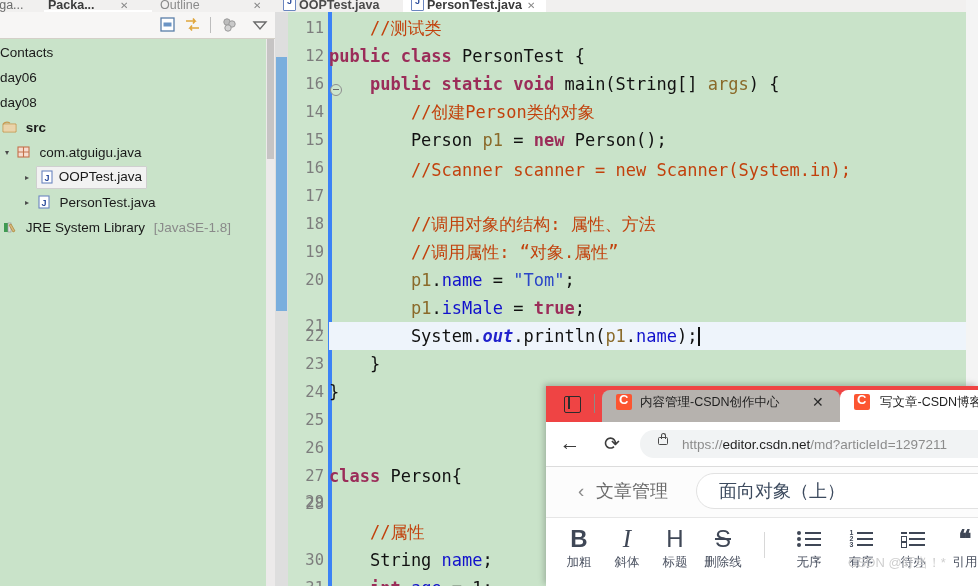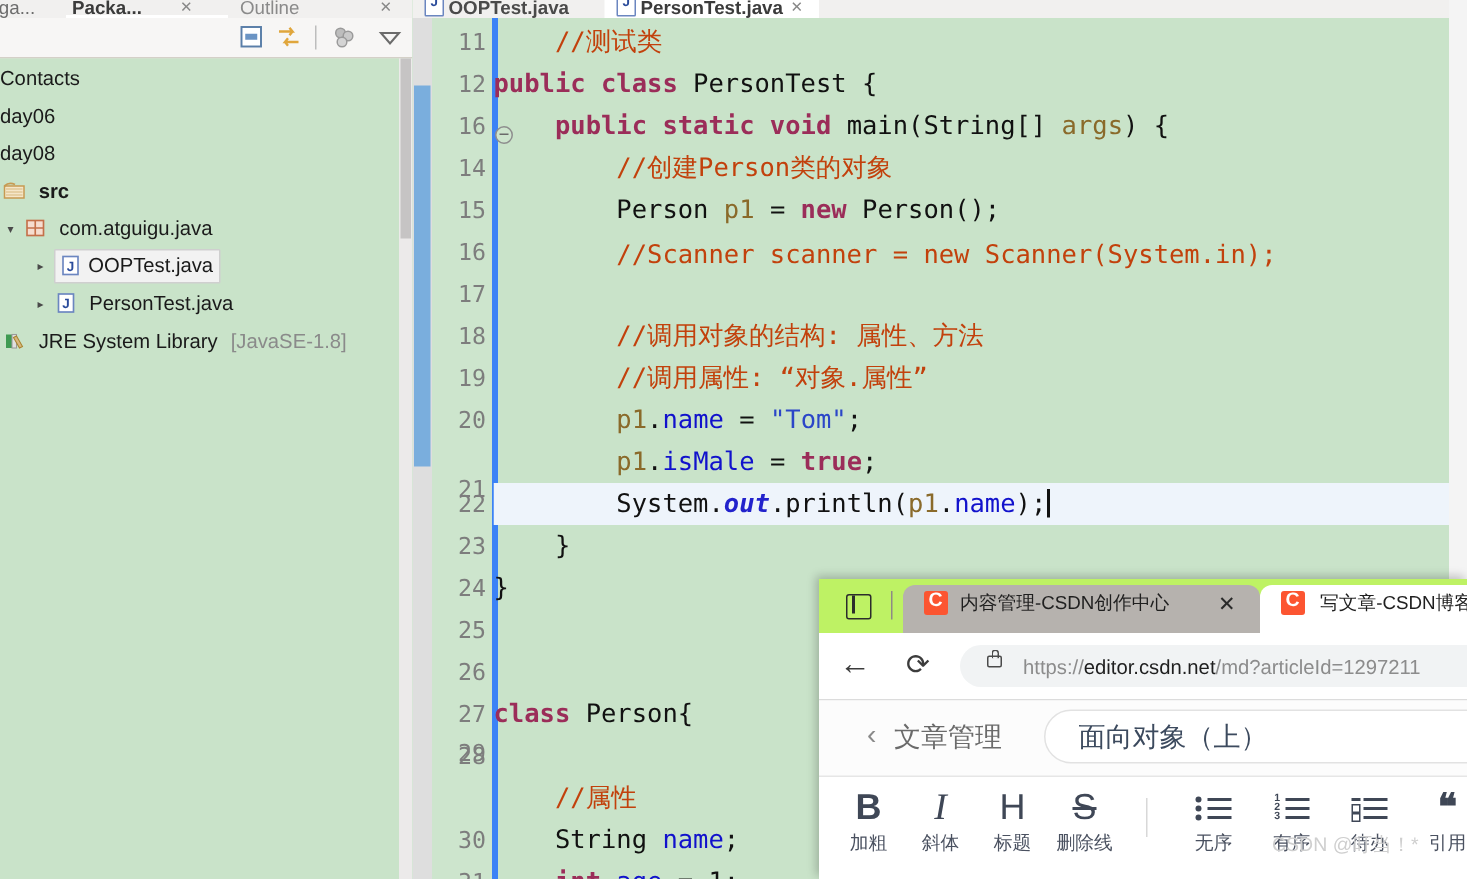--- a/index.html
+++ b/index.html
@@ -285,21 +285,21 @@
     left: 546px; top: 386px;
     width: 432px; height: 200px;
     background: #ffffff;
     box-shadow: -2px -2px 6px rgba(0,0,0,0.22);
     overflow: hidden;
   }
   .br-tabbar {
     position: absolute;
     left: 0; top: 0;
     width: 432px; height: 36px;
-    background: #bef264;
+    background: #ef4444;
   }
   .br-tablist-icon {
     position: absolute;
     left: 18px; top: 10px;
     width: 15px; height: 15px;
     border: 1.6px solid #2c2c2c;
     border-radius: 2px;
   }
   .br-tablist-icon::after {
     content: "";

